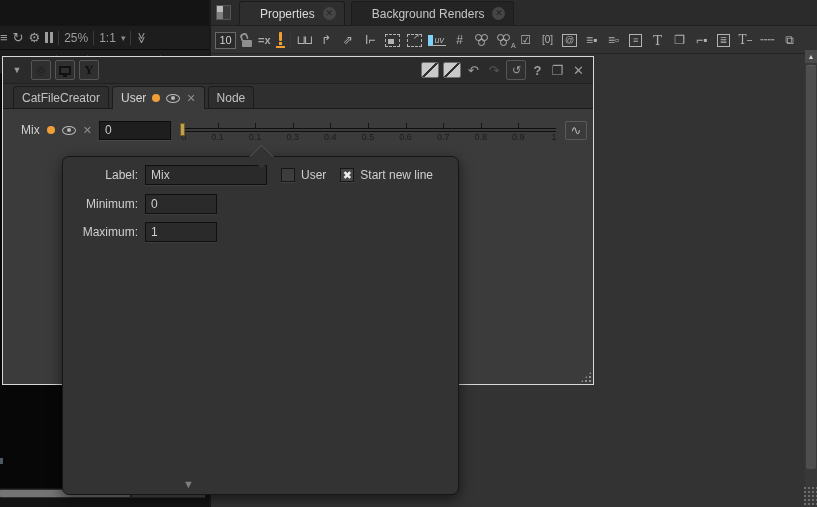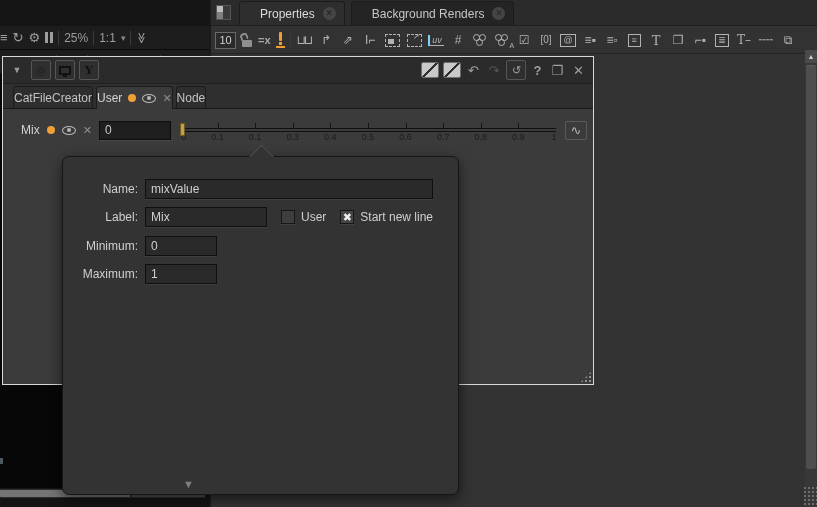--- a/index.html
+++ b/index.html
@@ -45,42 +45,42 @@
   .alert-icon { display:inline-flex; flex-direction:column; align-items:center; gap:1px; }
   .alert-icon .bar { width:3px; height:9px; background:#ef9f36; border-radius:1px; }
   .alert-icon .dot { width:3px; height:3px; background:#ef9f36; }
   .alert-icon .base { width:9px; height:2px; background:#ef9f36; }
   .kicon { min-width:17px; height:18px; display:flex; align-items:center; justify-content:center; color:#b2b2b2; font-size:12px; line-height:1; }
   .kicon.tight { letter-spacing:-2px; }
   .kbox { border:1px solid #b2b2b2; font-size:9px; height:13px; min-width:13px; line-height:11px; padding:0 2px; display:flex; align-items:center; justify-content:center; }
   .dashbox { width:15px; height:13px; border:1px dashed #b2b2b2; position:relative; display:inline-block; }
   .dashbox .fill { position:absolute; left:2px; bottom:2px; width:6px; height:5px; background:#b2b2b2; }
   .dashbox .arr { position:absolute; right:1px; top:-2px; font-size:8px; color:#b2b2b2; }
-  .uvbox { border-left:2px solid #7dd3fc; border-bottom:1px solid #b2b2b2; font-size:9px; padding:1px 2px 0 2px; color:#b2b2b2;font-style:italic; }
+  .uvbox { border-left:5px solid #7dd3fc; border-bottom:1px solid #b2b2b2; font-size:9px; padding:1px 2px 0 2px; color:#b2b2b2;font-style:italic; }
   .circles { position:relative; width:16px; height:13px; display:inline-block; }
   .circles i { position:absolute; width:7px; height:7px; border:1px solid #b2b2b2; border-radius:50%; }
   .circles i:nth-child(1){ left:1px; top:0; } .circles i:nth-child(2){ left:7px; top:0; } .circles i:nth-child(3){ left:4px; top:5px; }
   .circles sup { position:absolute; right:-4px; bottom:-2px; font-size:7px; color:#b2b2b2; }
 
   
   #node-panel { position:absolute; left:2px; top:56px; width:592px; height:329px; background:#3b3b3b; border:1px solid #d9d9d9; }
   #panel-header { height:27px; background:#2b2b2b; display:flex; align-items:center; gap:4px; padding:0 6px 0 4px; border-bottom:1px solid #202020; }
   .hdr-btn { height:20px; min-width:20px; display:flex; align-items:center; justify-content:center; background:#2f2f2f; border:1px solid #565656; border-radius:2px; color:#1a1a1a; font-size:11px; }
   .hdr-plain { color:#9f9f9f; font-size:13px; padding:0 3px; }
   .hdr-plain.disabled { color:#555; }
   #collapse-btn { color:#9a9a9a; font-size:9px; border:none; background:none; }
   .monitor-glyph { width:12px; height:9px; border:2px solid #111; border-radius:1px; position:relative; }
   .monitor-glyph::after { content:""; position:absolute; left:2px; bottom:-4px; width:4px; height:2px; background:#111; }
   .wrench-glyph { font-weight:bold; color:#111; font-family:"DejaVu Serif",serif; }
   #node-name-input { width:296px; height:18px; margin-left:4px; background:#1e1e1e; border:1px solid #0d0d0d; box-shadow:0 1px 0 rgba(255,255,255,.08); color:#c9c9c9; font-size:12px; padding:0 5px; }
   .swatch { width:18px; height:16px; background:linear-gradient(135deg,#c9c9c9 44%,#2e2e2e 44% 56%,#c9c9c9 56%); border:1px solid #6f6f6f; border-radius:2px; }
   #panel-hdr-spacer { flex:1; }
 
   #panel-tabs { height:25px; background:#2f2f2f; display:flex; align-items:flex-end; padding-left:10px; gap:3px; border-bottom:1px solid #191919; position:relative; }
-  .ptab { height:22px; display:flex; align-items:center; gap:6px; padding:0 0; border:1px solid #1c1c1c; border-bottom:none; border-radius:4px 4px 0 0; background:#2e2e2e; color:#c2c2c2; position:relative; }
+  .ptab { height:22px; display:flex; align-items:center; gap:6px; padding:0 8px; border:1px solid #1c1c1c; border-bottom:none; border-radius:4px 4px 0 0; background:#2e2e2e; color:#c2c2c2; position:relative; }
   .ptab.active { background:#3b3b3b; color:#d6d6d6; margin-bottom:-1px; height:23px; }
   .orange-dot { width:8px; height:8px; border-radius:50%; background:#ef9f36; display:inline-block; }
   .eye { position:relative; width:14px; height:9px; border:1px solid #b8b8b8; border-radius:50%; display:inline-block; }
   .eye::after { content:""; position:absolute; left:4px; top:1.5px; width:4px; height:4px; border-radius:50%; background:#b8b8b8; }
   .x-glyph { color:#8f8f8f; font-size:11px; font-weight:bold; }
 
   #panel-body { position:relative; height:275px; }
   #mix-row { display:flex; align-items:center; gap:7px; padding:10px 6px 0 18px; }
   #mix-row .knob-label { color:#d2d2d2; }
   #mix-value-input { width:72px; height:19px; background:#1e1e1e; border:1px solid #0d0d0d; box-shadow:0 1px 0 rgba(255,255,255,.07); color:#c9c9c9; font-size:12px; padding:0 5px; }
@@ -314,24 +314,20 @@
 
   <div id="v-scrollbar">
     <div id="v-scroll-up">▲</div>
     <div id="v-scroll-thumb"></div>
   </div>
   <div id="window-grip"></div>
 
   <div id="knob-dialog">
     <div id="dialog-notch"></div>
 
-    <div class="drow" id="dlg-name-row">
-      <span class="dlabel">Name:</span>
-      <input class="dinput" id="dlg-name-input" value="mixValue" style="">
-    </div>
 
     <div class="drow">
       <span class="dlabel">Label:</span>
       <input class="dinput" id="dlg-label-input" value="Mix" style="">
       <span class="chk unchecked" style="margin-left:14px"></span>
       <span class="chk-label">User</span>
       <span class="chk" style="margin-left:14px">✖</span>
       <span class="chk-label">Start new line</span>
     </div>
 

